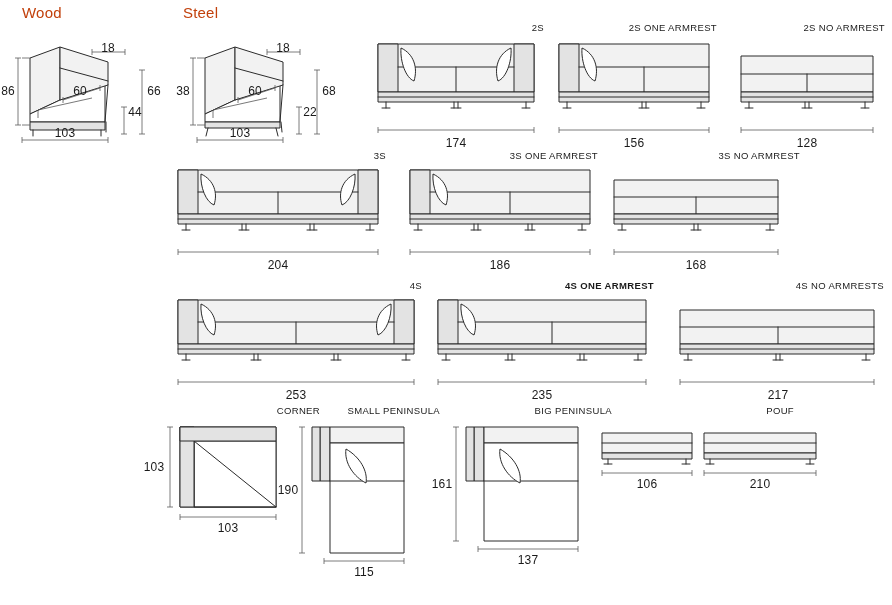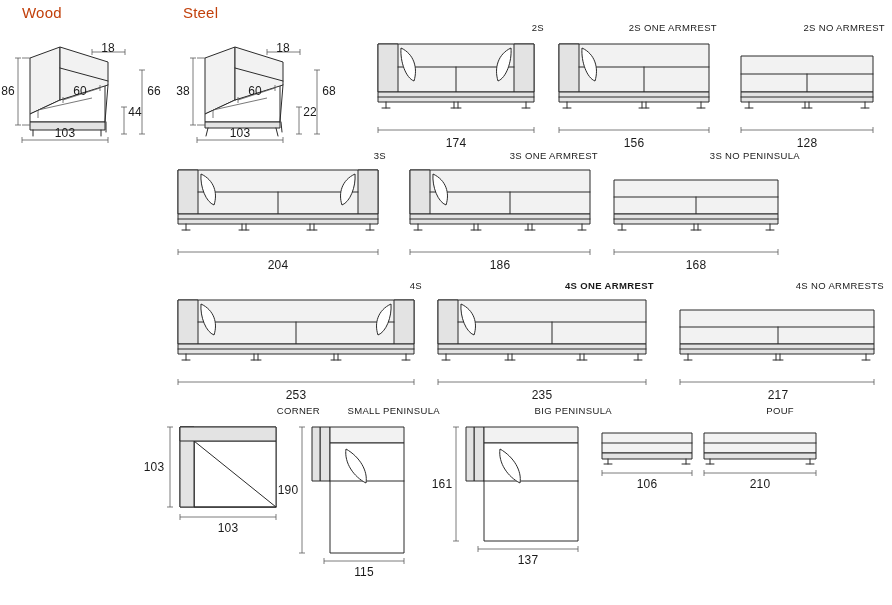--- a/index.html
+++ b/index.html
@@ -275,21 +275,21 @@
       <path class="stroke" d="M12 68 L20 68 M176 68 L184 68 M69 68 L79 68 M123 68 L133 68"></path>
     </svg>
     <svg class="abs" style="left:0px; top:98px;" width="196" height="16">
       <path class="dim" d="M8 4 L188 4"></path>
       <path class="dimtick" d="M8 1 L8 7 M188 1 L188 7"></path>
     </svg>
     <div class="abs dimlbl" style="left:0px; top:108px; width:196px;">186</div>
   </div>
 
   <div class="abs" style="left:604px; top:150px;">
-    <div class="cap abs" style="left:0px; top:0px; width:196px;">3S NO PENINSULA</div>
+    <div class="cap abs" style="left:0px; top:0px; width:196px;">3S NO ARMREST</div>
     <svg class="abs" style="left:0px; top:12px;" width="196" height="84" viewBox="0 0 196 84">
       <path class="fill-light" d="M10 18 L174 18 L174 52 L10 52 Z"></path>
       <path class="stroke" d="M10 35 L174 35"></path>
       <path class="stroke" d="M92 35 L92 52"></path>
       <path class="fill-grey" d="M10 52 L174 52 L174 62 L10 62 Z"></path>
       <path class="stroke" d="M10 57 L174 57"></path>
       <path class="stroke" d="M18 62 L18 68 M166 62 L166 68 M90 62 L90 68 M94 62 L94 68"></path>
       <path class="stroke" d="M14 68 L22 68 M162 68 L170 68 M87 68 L97 68"></path>
     </svg>
     <svg class="abs" style="left:0px; top:98px;" width="196" height="16">

